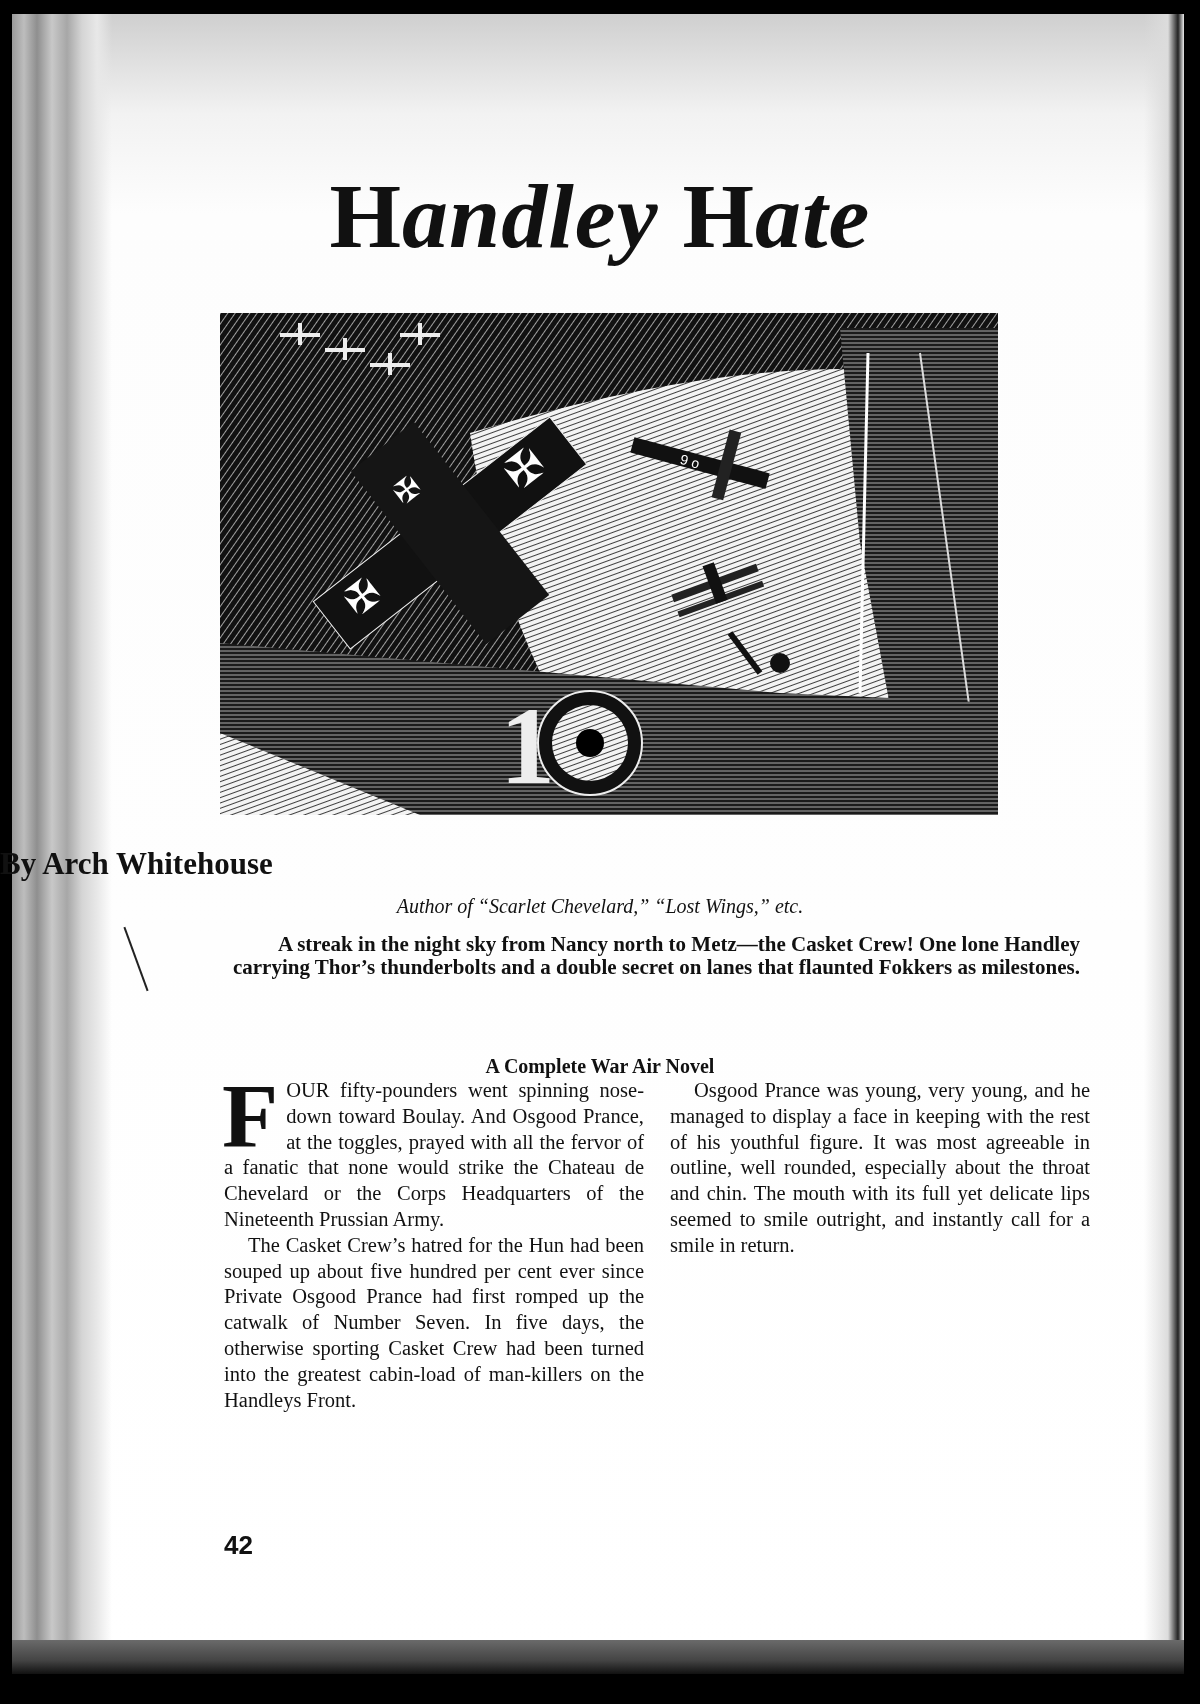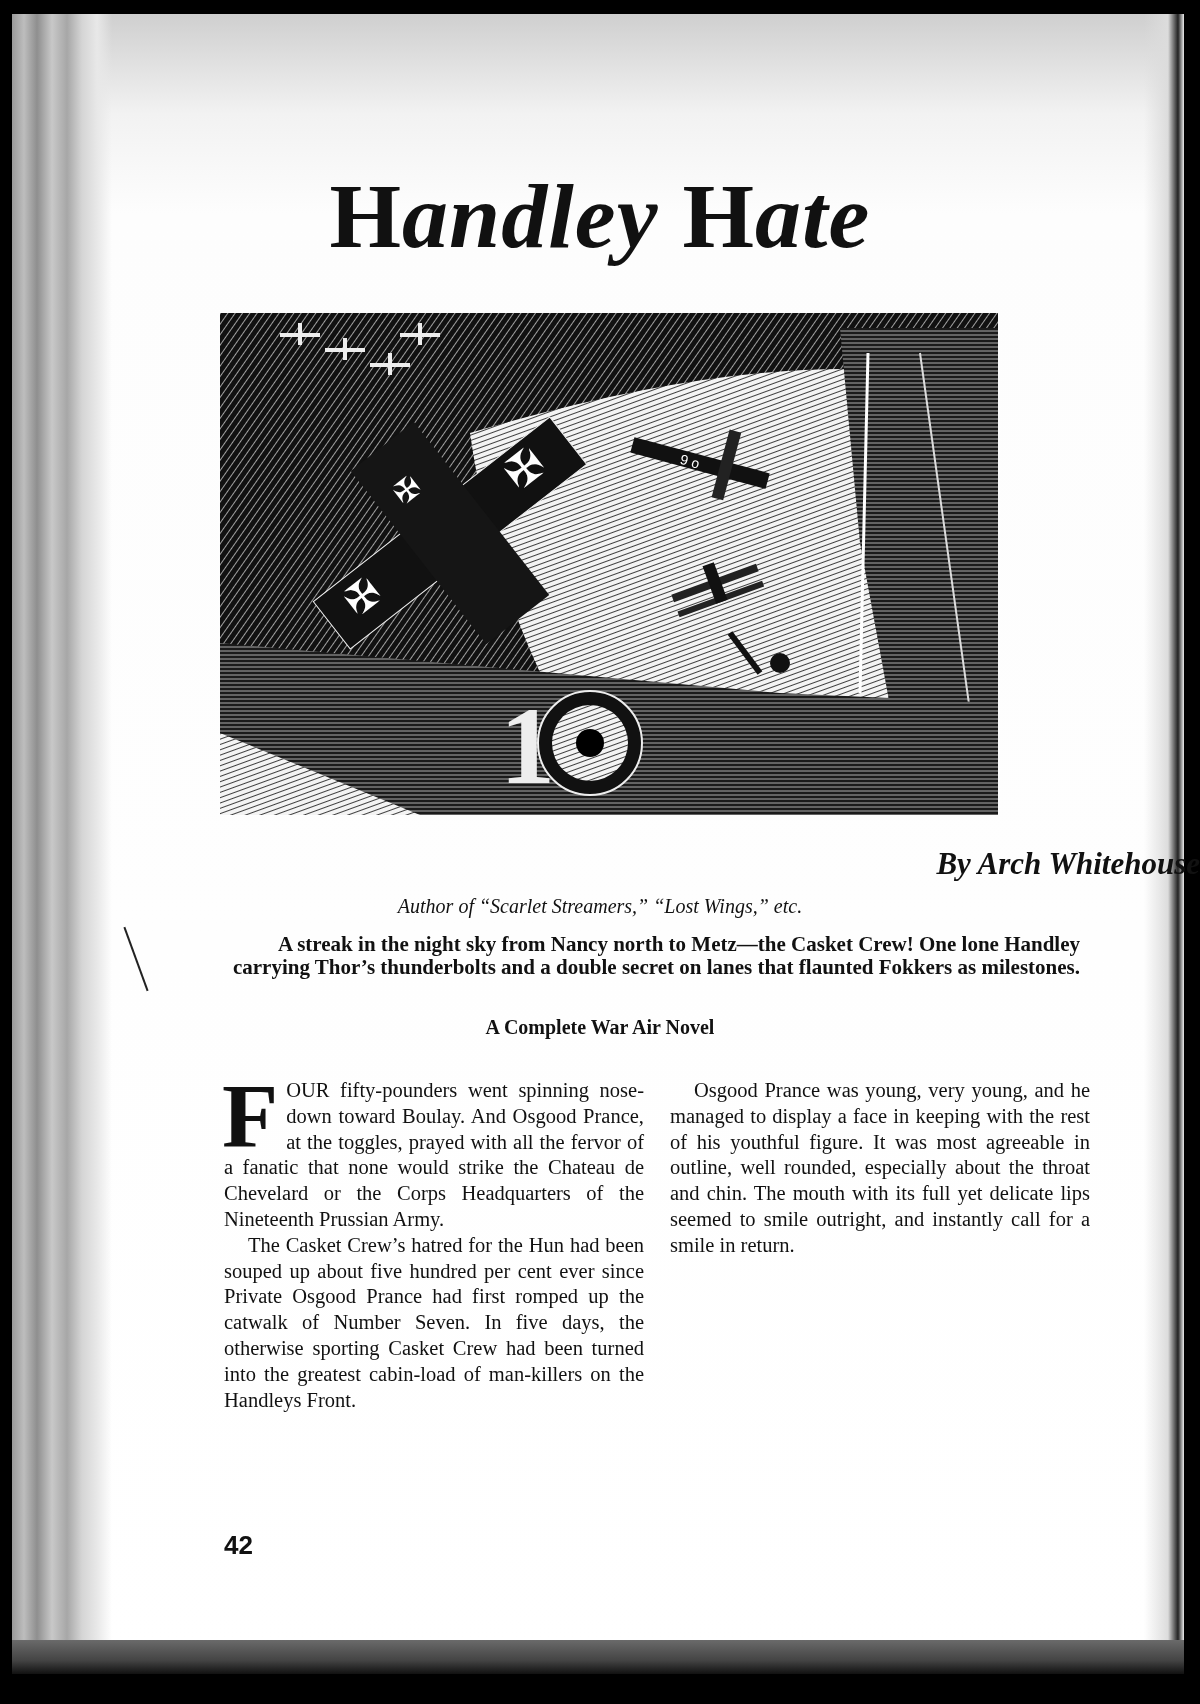--- a/index.html
+++ b/index.html
@@ -32,33 +32,33 @@
     }
     .title .cap { font-style: normal; font-weight: 900; }
     .title .rest { font-style: italic; }
     .illustration {
       position: absolute; left: 220px; top: 313px; width: 778px; height: 502px;
       background: #111;
       overflow: hidden;
     }
     .illustration svg { width: 100%; height: 100%; display: block; }
     .byline {
-      position: absolute; left: 0; width: 100%; top: 846px; text-align: right;
-      font-size: 31px; font-weight: bold; font-style: italic;
+      position: absolute; left: 0; width: 100%; top: 846px; text-align: left;
+      font-size: 31px; font-weight: bold; 
     }
     .author-note {
       position: absolute; left: 0; width: 100%; top: 895px; text-align: center;
       font-size: 20px; font-style: italic;
     }
     .blurb {
       position: absolute; left: 222px; width: 858px; top: 933px; text-align: right;
       font-size: 21px; font-weight: bold; line-height: 23px;
     }
     .kicker {
-      position: absolute; left: 0; width: 100%; top: 1016px; text-align: center;
+      position: absolute; left: 0; width: 100%; top: 1055px; text-align: center;
       font-size: 20px; font-weight: bold;
     }
     .col {
       position: absolute; top: 1078px; width: 420px;
       font-size: 20.5px; line-height: 25.8px; text-align: justify;
     }
     .col p { margin: 0; text-indent: 24px; }
     .col p.noindent { text-indent: 0; }
     .col-left { left: 224px; }
     .col-right { left: 670px; }
@@ -155,21 +155,21 @@
     </g>
 
     <g transform="translate(540 360)">
       <line x1="0" y1="0" x2="-30" y2="-40" stroke="#111" stroke-width="6"></line>
       <circle cx="20" cy="-10" r="10" fill="#111"></circle>
     </g>
   </svg>
 </div>
 
 <div class="byline">By Arch Whitehouse</div>
-<div class="author-note">Author of “Scarlet Streamers,” “Lost Wings,” etc.</div>
+<div class="author-note">Author of “Scarlet Chevelard,” “Lost Wings,” etc.</div>
 <div class="blurb">A streak in the night sky from Nancy north to Metz—the Casket Crew! One lone Handley carrying Thor’s thunderbolts and a double secret on lanes that flaunted Fokkers as milestones.</div>
 <div class="kicker">A Complete War Air Novel</div>
 
 <div class="col col-left">
   <p class="noindent"><span class="dropcap">F</span><span>OUR fifty-pounders went spinning nose-down toward Boulay. And Osgood Prance, at the toggles, prayed with all the fervor of a fanatic that none would strike the Chateau de Chevelard or the Corps Headquarters of the Nineteenth Prussian Army.</span></p>
   <p>The Casket Crew’s hatred for the Hun had been souped up about five hundred per cent ever since Private Osgood Prance had first romped up the catwalk of Number Seven.  In five days, the otherwise sporting Casket Crew had been turned into the greatest cabin-load of man-killers on the Handleys Front.</p>
 </div>
 
 <div class="col col-right">
   <p>Osgood Prance was young, very young, and he managed to display a face in keeping with the rest of his youthful figure.  It was most agreeable in outline, well rounded, especially about the throat and chin.  The mouth with its full yet delicate lips seemed to smile outright, and instantly call for a smile in return.</p>

